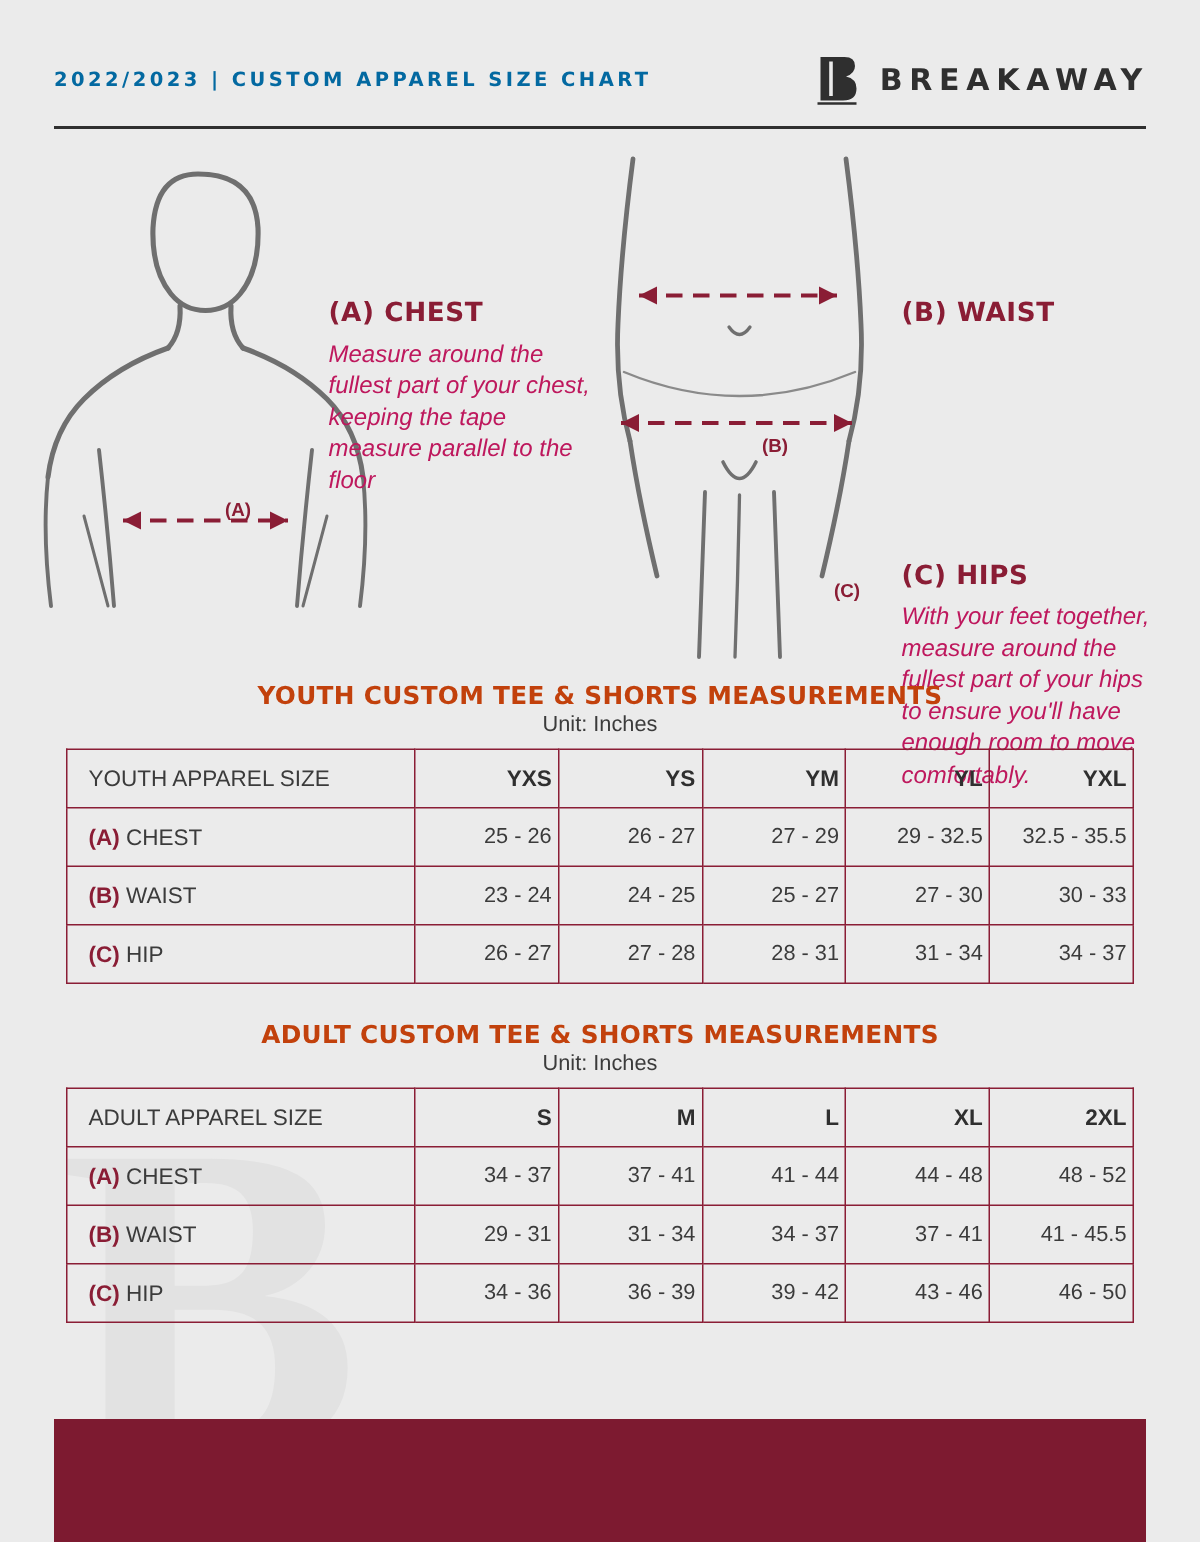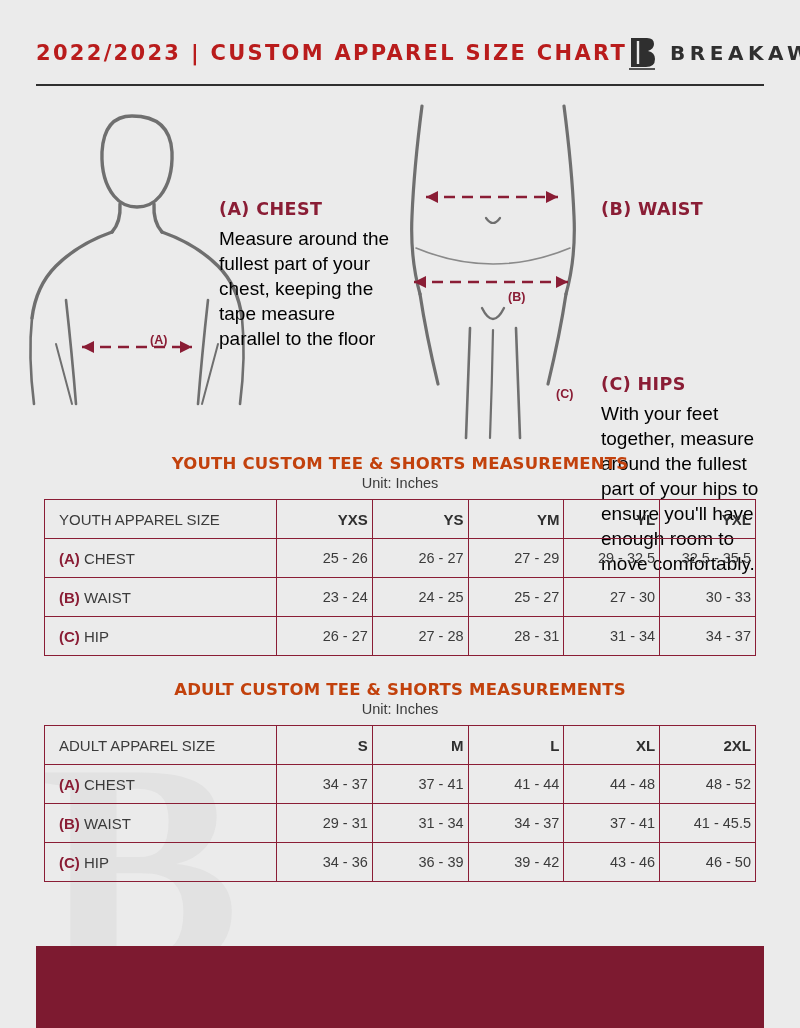--- a/index.html
+++ b/index.html
@@ -33,24 +33,24 @@
   
   .header {
     position: relative;
     z-index: 2;
     padding: 36px 34px 0 36px;
     display: flex;
     align-items: center;
     justify-content: space-between;
   }
   .header-title {
-    font-size: 21px;
+    font-size: 13px;
     font-weight: bold;
     letter-spacing: 2.3px;
-    color: #b91c1c;
+    color: #0369a1;
     font-family: "DejaVu Sans", sans-serif;
     white-space: nowrap;
   }
   .brand {
     display: flex;
     align-items: center;
     gap: 13px;
   }
   .brand-mark {
     width: 30px; height: 34px;
@@ -88,22 +88,23 @@
   }
   .note-head {
     font-size: 17.5px;
     font-weight: bold;
     color: #8a1d35;
     letter-spacing: .4px;
     margin-bottom: 7px;
     font-family: "DejaVu Sans", sans-serif;
   }
   .note-body {
-    font-size: 19px;
-    color: #000000;
+    font-size: 16px;
+    font-style: italic;
+    color: #be185d;
     line-height: 1.32;
   }
   .note-chest { left: 219px; top: 105px; width: 175px; }
   .note-waist { left: 601px; top: 105px; width: 172px; }
   .note-hips  { left: 601px; top: 280px; width: 172px; }
 
   
   .table-block {
     position: relative;
     z-index: 2;

